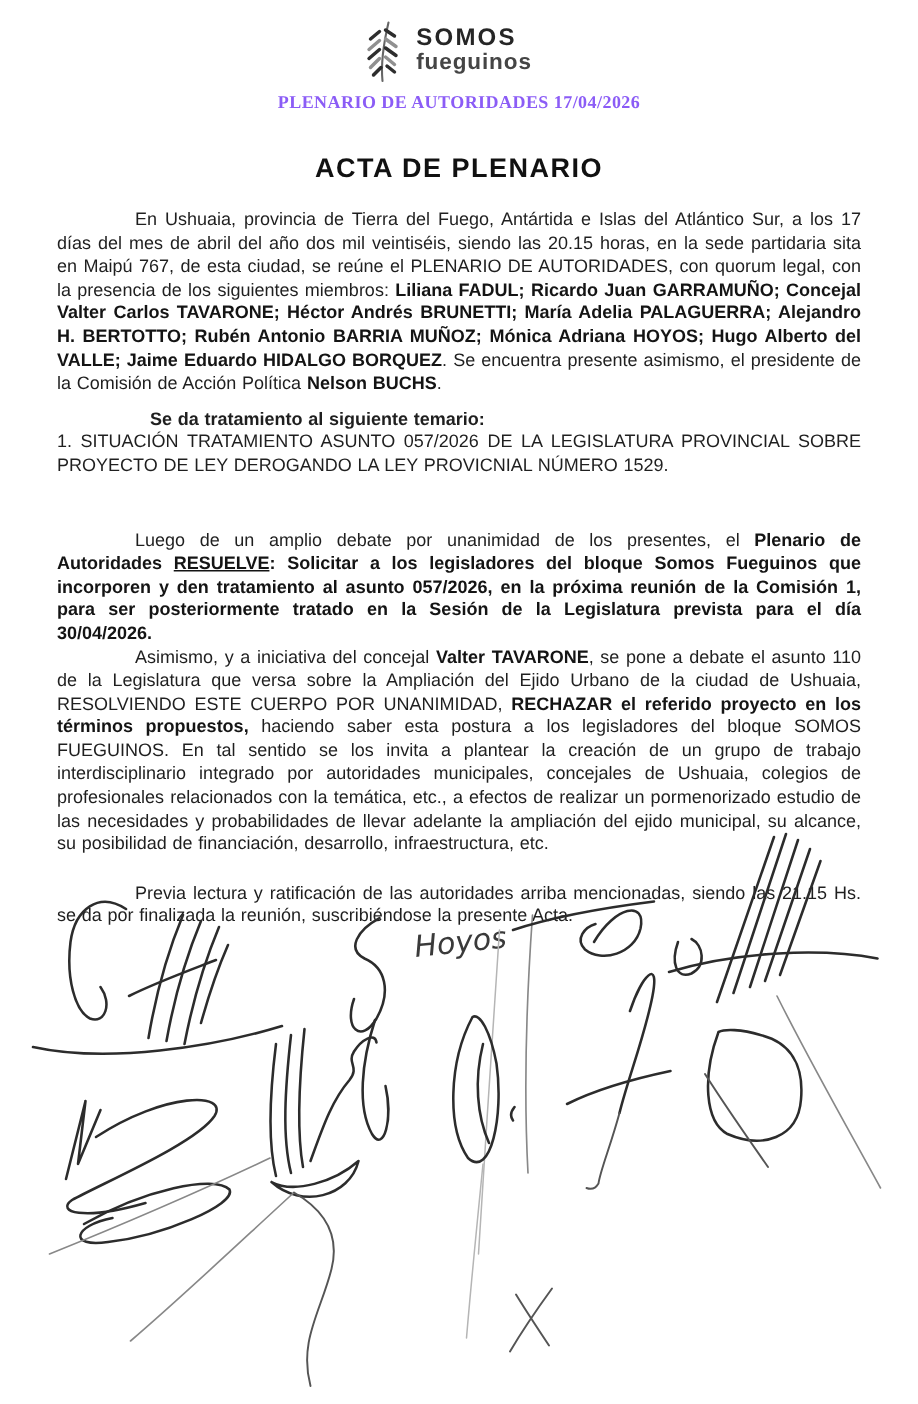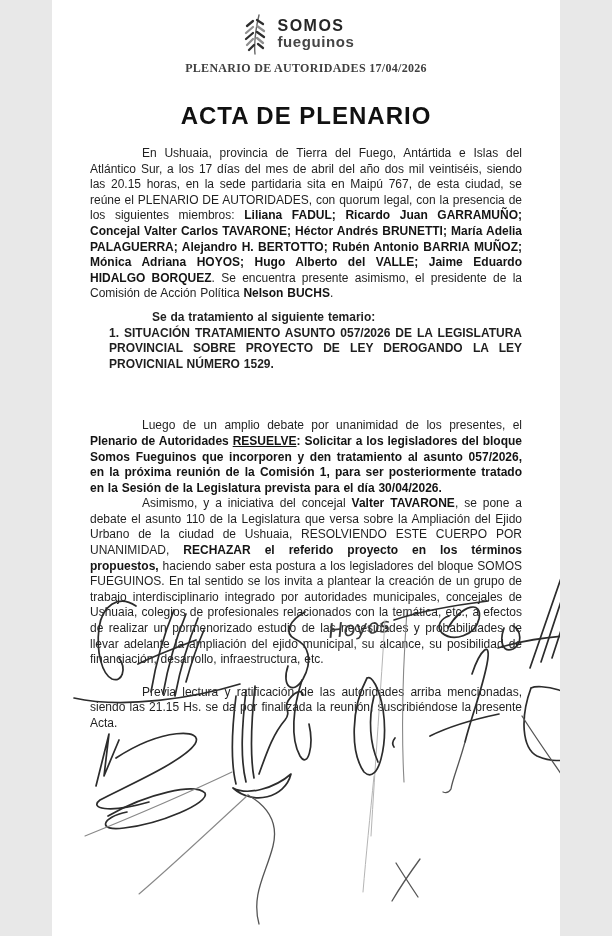--- a/index.html
+++ b/index.html
@@ -1,42 +1,42 @@
 <!DOCTYPE html>
 <html><head>
 <meta charset="utf-8">
 <style>
   html,body{margin:0;padding:0;background:#e8e8e8;}
   .page{
-    position:relative;width:508px;height:936px;margin:0 auto;
+    position:relative;width:612px;height:936px;margin:0 auto;
     background:#ffffff;overflow:hidden;
     font-family:"Liberation Sans",sans-serif;color:#1f1f1f;
   }
   .doc-header{padding-top:12px;text-align:center;}
   .brand{display:flex;justify-content:center;align-items:flex-start;gap:8px;transform:translateX(-8px);}
   .brand-text{text-align:left;padding-top:7px;}
   .brand-top{font-weight:bold;font-size:16px;letter-spacing:1.5px;color:#262626;line-height:14px;}
   .brand-bottom{font-size:15px;color:#454545;letter-spacing:0.6px;line-height:15px;margin-top:1px;font-weight:bold;}
   .meeting-line{
     margin-top:5px;font-family:"Liberation Serif",serif;font-weight:bold;
-    font-size:12px;letter-spacing:0.3px;color:#404040;
+    font-size:12px;letter-spacing:0.3px;color:#8b5cf6;
   }
   .doc-title{
-    margin:26px 0 0 0;text-align:center;font-size:24px;font-weight:bold;
+    margin:26px 0 0 0;text-align:center;font-size:18px;font-weight:bold;
     letter-spacing:1px;color:#111;
   }
   .doc-body{padding:16px 38px 0 38px;}
   .para{
     margin:0;font-size:12px;line-height:15.6px;text-align:justify;
     color:#1f1f1f;word-spacing:0.5px;
   }
   .indent{text-indent:52px;}
   .temario-intro{margin-top:8px;text-indent:62px;text-align:left;font-weight:bold;}
-  .bold{font-weight:bold;margin-left:19px;}
-  .mt-lg{margin-top:46px;}
+  .bold{font-weight:normal;}
+  .mt-lg{margin-top:34px;}
   .mt-md{}
   .mt-sm{margin-top:17px;}
   .u{text-decoration:underline;}
   b{color:#141414;}
   .signatures{position:absolute;left:0;top:576px;width:612px;height:360px;}
   .signatures svg{overflow:visible;display:block;}
   .ink{fill:none;stroke:#2c2c2c;stroke-width:1.7;stroke-linecap:round;stroke-linejoin:round;}
   .ink-med{fill:none;stroke:#555;stroke-width:1.3;stroke-linecap:round;}
   .ink-thin{fill:none;stroke:#888;stroke-width:1.1;stroke-linecap:round;}
   .ink-faint{fill:none;stroke:#b5b5b5;stroke-width:1;stroke-linecap:round;}

